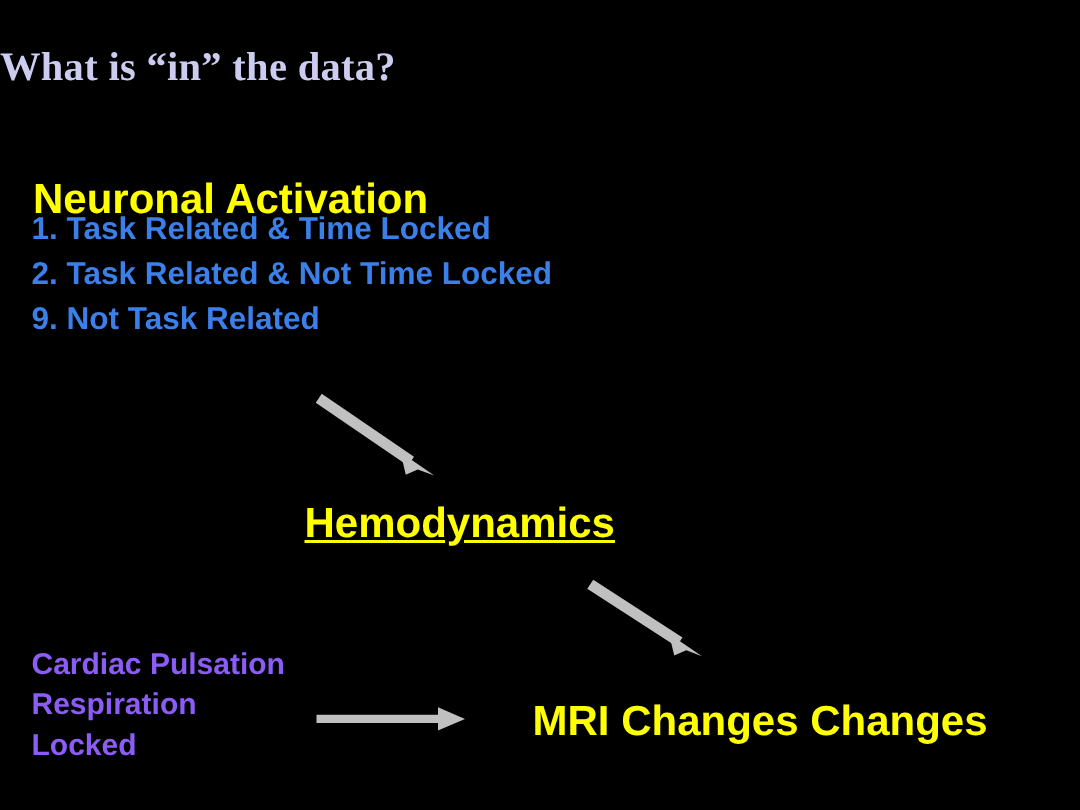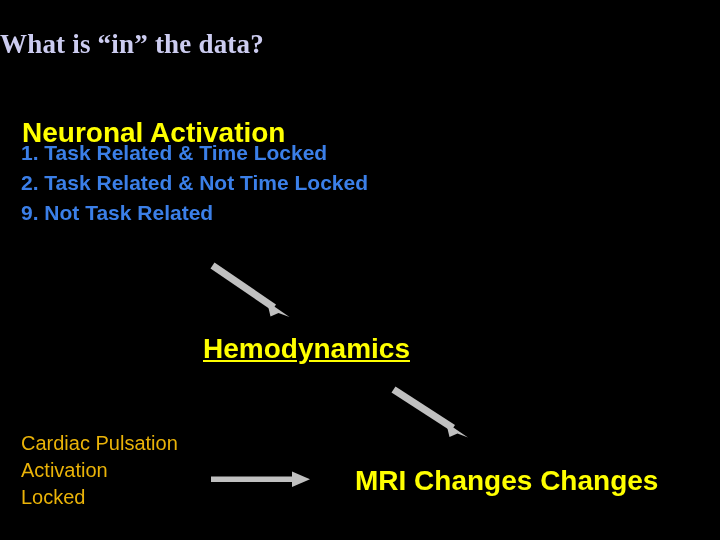--- a/index.html
+++ b/index.html
@@ -73,22 +73,22 @@
   #artifact-list {
     position: absolute;
     left: 21px;
     top: 430px;
     margin: 0;
     padding: 0;
     list-style: none;
   }
   #artifact-list li {
     font-size: 20px;
-    font-weight: normal;
-    color: #eab308;
+    font-weight: bold;
+    color: #8b5cf6;
     line-height: 27px;
     white-space: nowrap;
   }
   #mri-label {
     position: absolute;
     left: 355px;
     top: 465px;
     font-size: 28px;
     font-weight: bold;
     color: #ffff00;
@@ -120,21 +120,21 @@
   <ul id="neuronal-list">
     <li>1. Task Related &amp; Time Locked</li>
     <li>2. Task Related &amp; Not Time Locked</li>
     <li>9. Not Task Related</li>
   </ul>
 
   <div id="hemodynamics-label">Hemodynamics</div>
 
   <ul id="artifact-list">
     <li>Cardiac Pulsation</li>
-    <li>Activation</li>
+    <li>Respiration</li>
     <li>Locked</li>
   </ul>
 
   <div id="mri-label">MRI Changes Changes</div>
 
   <svg id="arrow-layer" viewBox="0 0 720 540">
 
     <g>
       <polygon class="arrow-shape" points="214.5,262.5 276.0,304.5 272.0,310.5 210.5,268.5"></polygon>
       <polygon class="arrow-shape" points="289.5,317.0 267.0,301.5 270.5,316.5 278.5,313.0"></polygon>

